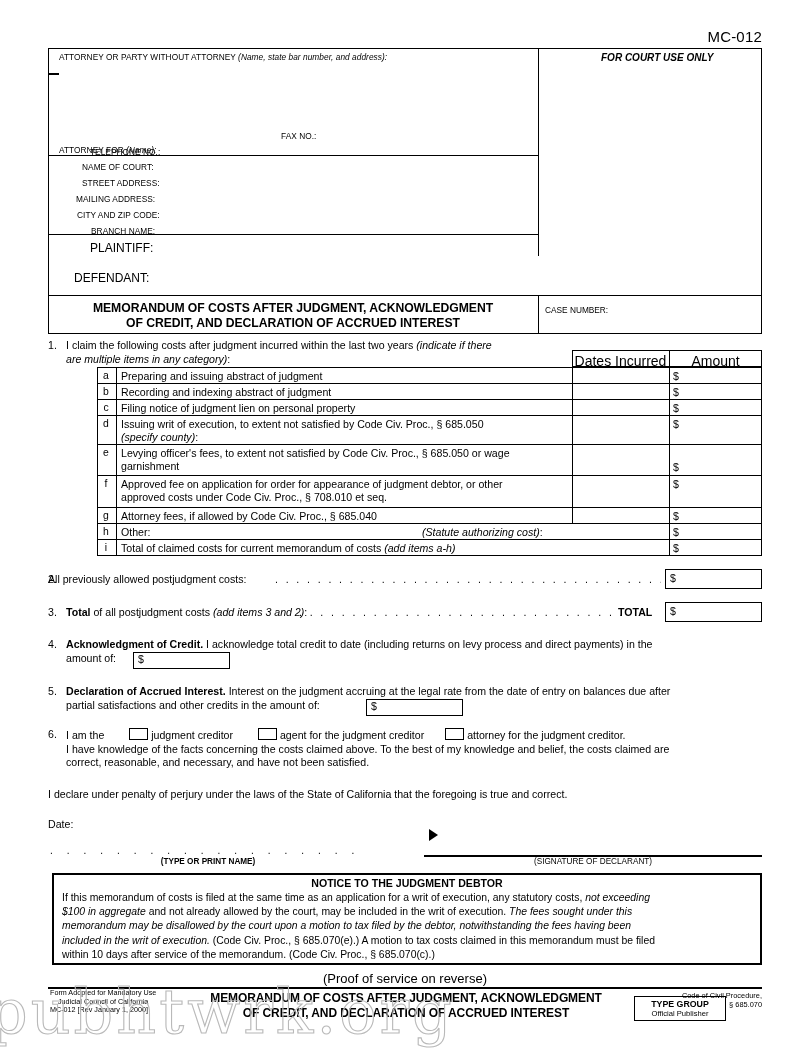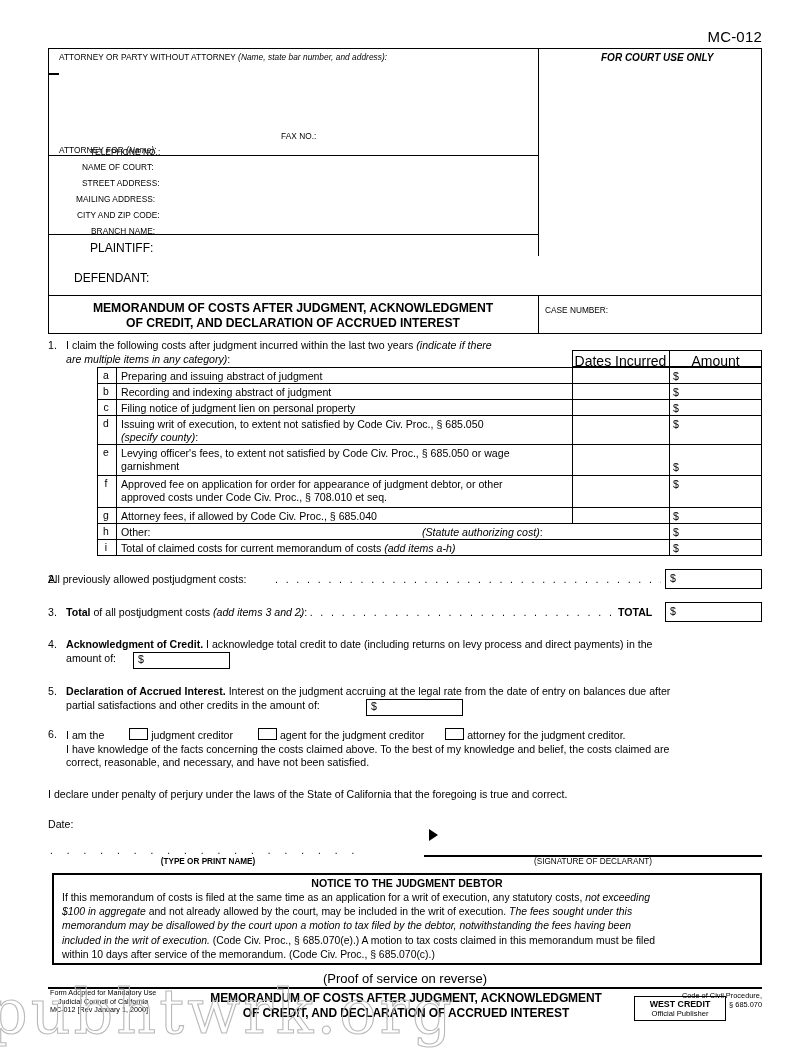--- a/index.html
+++ b/index.html
@@ -420,21 +420,21 @@
     <div class="ft-left" style="left:2px; top:989px;">
       <div>Form Adopted for Mandatory Use</div>
       <div style="text-align:center;">Judicial Council of California</div>
       <div>MC-012 [Rev January 1, 2000]</div>
     </div>
     <div class="ft-center" style="left:138px; top:991px; width:440px;">
       <div>MEMORANDUM OF COSTS AFTER JUDGMENT, ACKNOWLEDGMENT</div>
       <div>OF CREDIT, AND DECLARATION OF ACCRUED INTEREST</div>
     </div>
     <div class="westbox" style="left:586px; top:996px; width:92px; height:25px;">
-      <div class="w1">WEST CREDIT</div>
+      <div class="w1">TYPE GROUP</div>
       <div class="w2">Official Publisher</div>
     </div>
     <div class="ft-right" style="left:614px; top:991px; width:100px;">
       <div>Code of Civil Procedure,</div>
       <div>§ 685.070</div>
     </div>
 
   </div>
 
   <div class="watermark">pubhtwrk.org</div>

